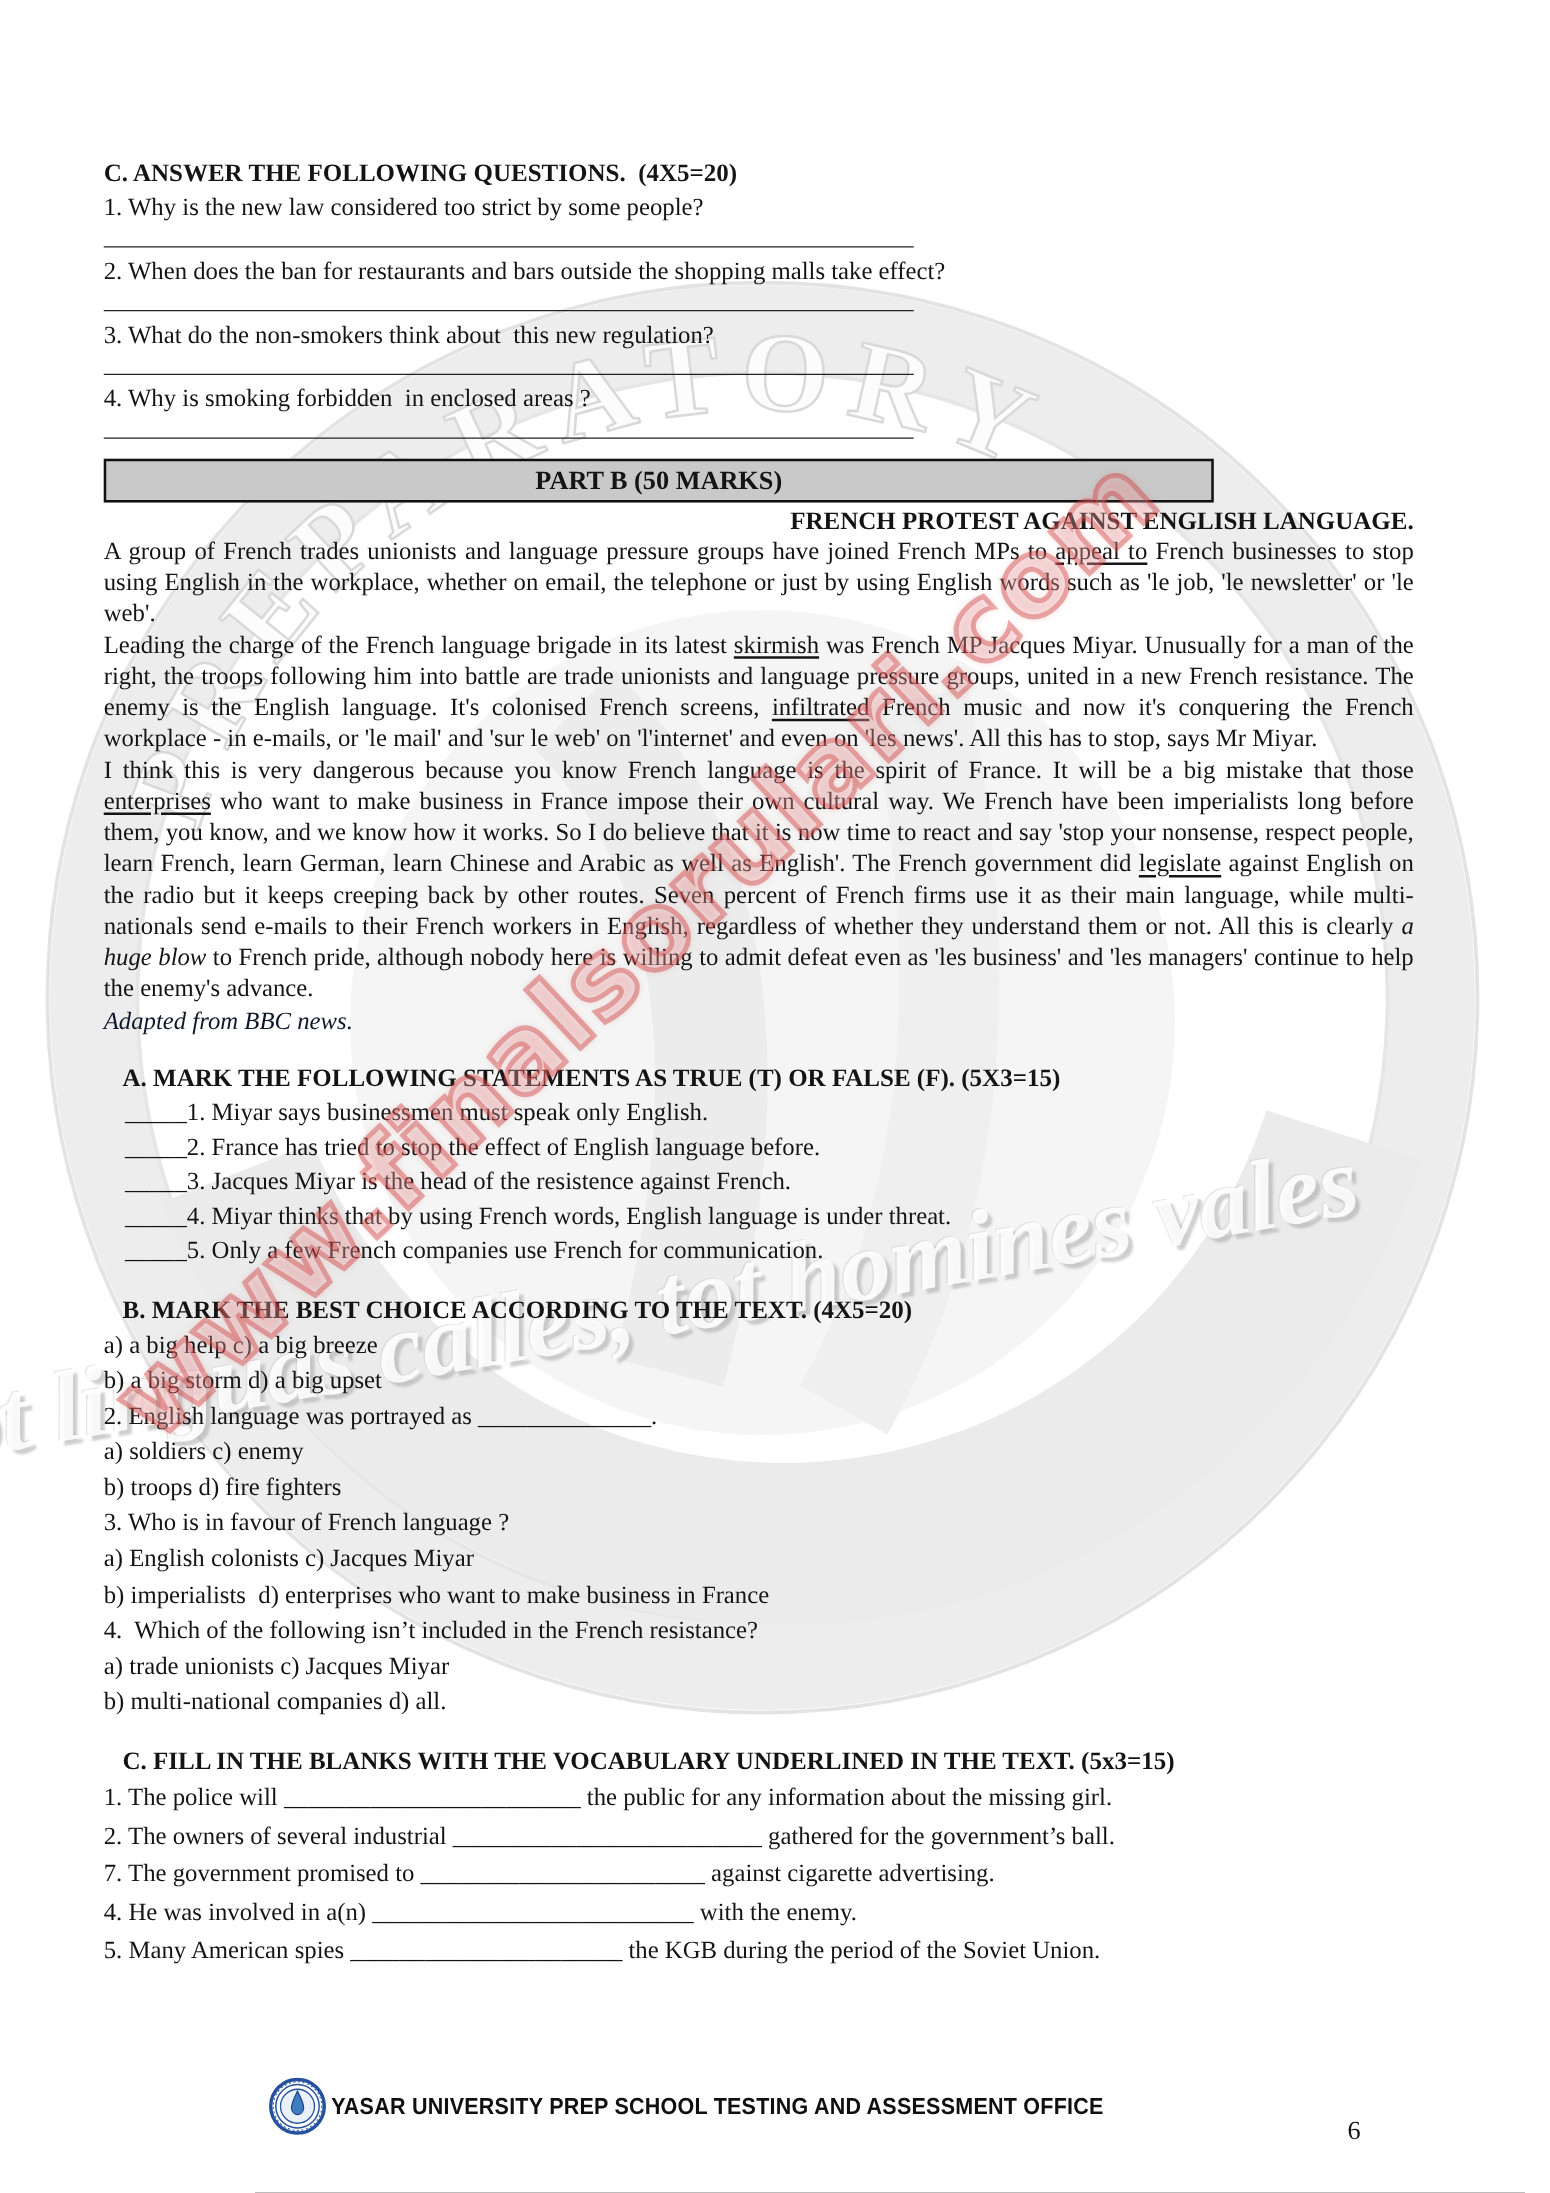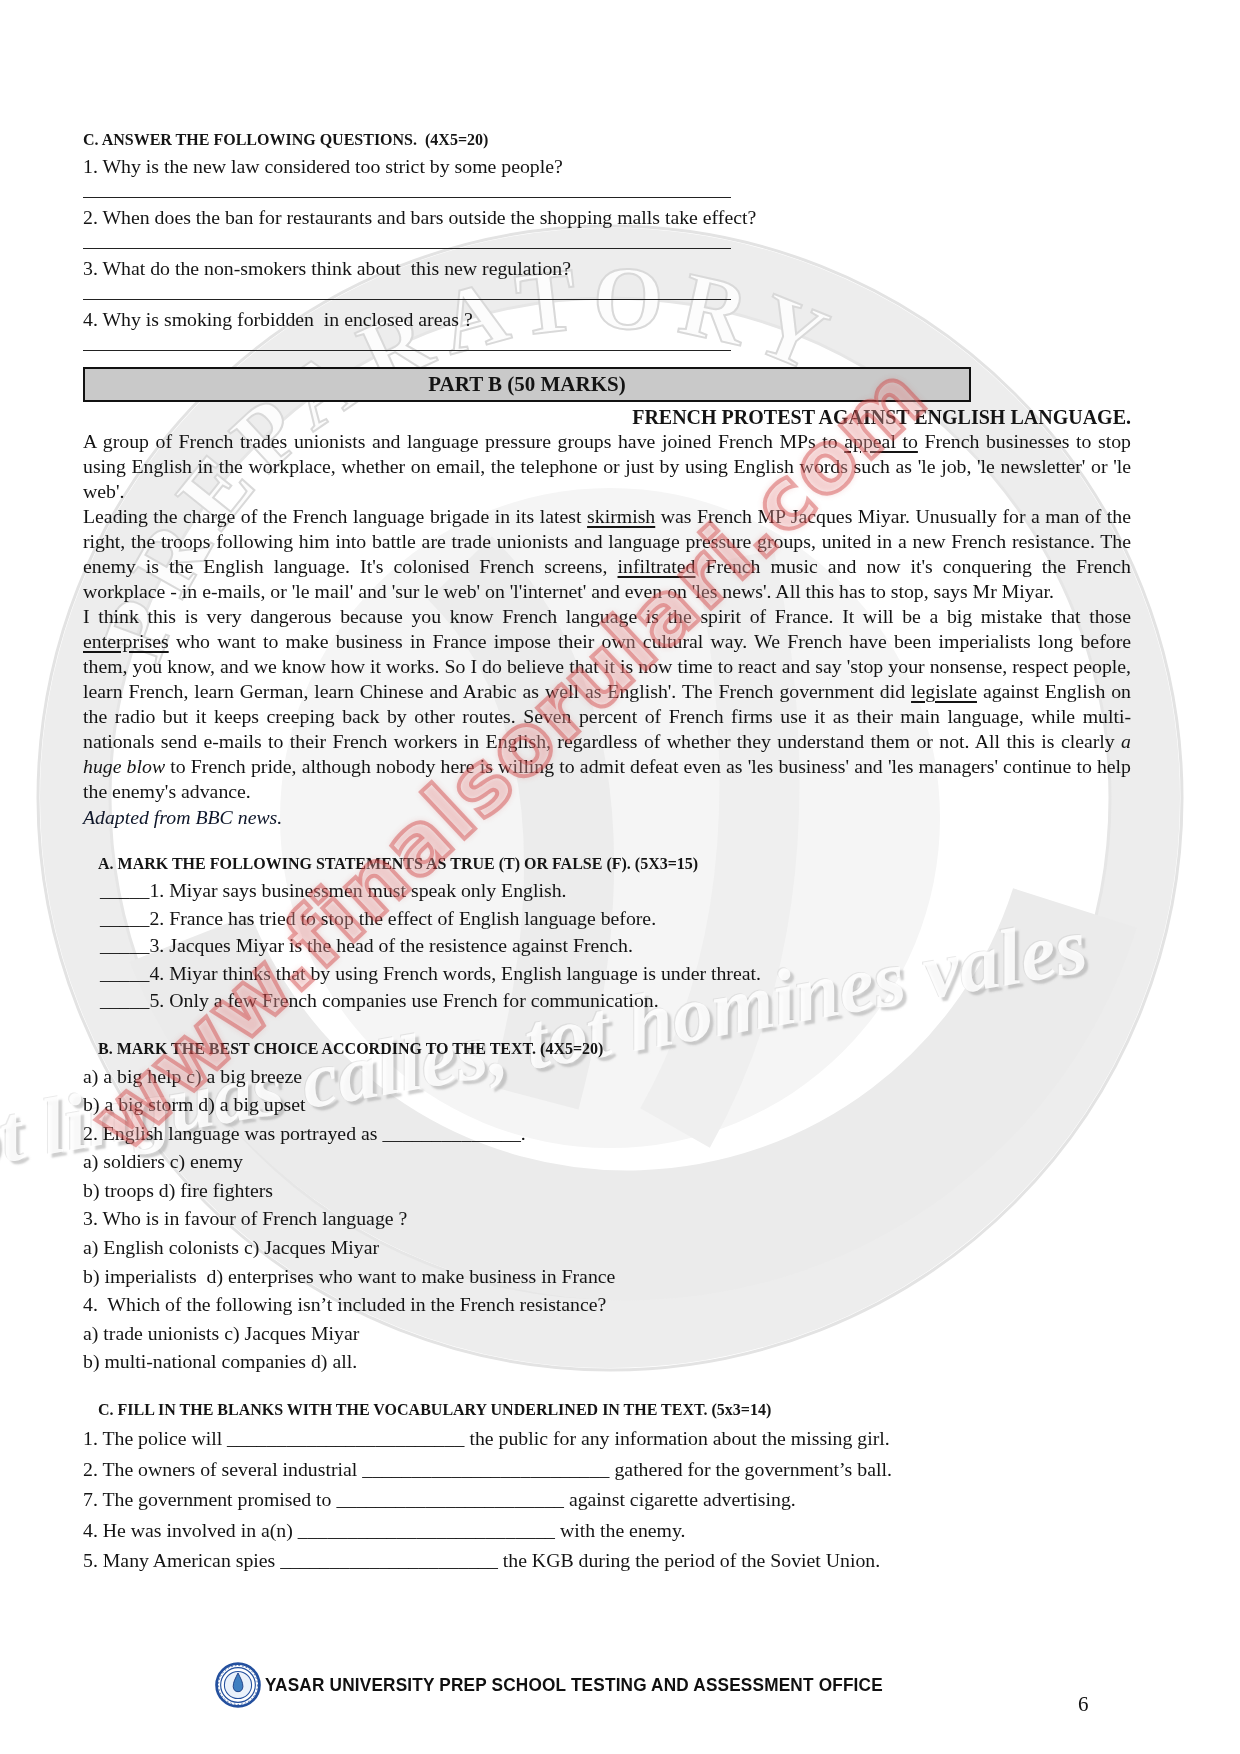--- a/index.html
+++ b/index.html
@@ -15,21 +15,21 @@
              transform:rotate(-10deg);transform-origin:0 50%;}
   .wm-red{position:absolute;left:105px;top:1085px;z-index:3;white-space:nowrap;
           font-family:"DejaVu Sans","Liberation Sans",sans-serif;font-weight:700;
           font-size:84px;letter-spacing:2px;color:rgba(255,255,255,0.18);
           -webkit-text-stroke:4px rgba(208,62,62,0.42);
           text-shadow:0 0 7px rgba(208,62,62,0.30);
           transform:rotate(-43deg);transform-origin:0 50%;pointer-events:none;}
 
   
   .content{position:relative;z-index:2;padding:126px 0 0 83px;width:1048px;font-size:19.8px;}
-  .sec-heading{font-weight:700;font-size:16px;line-height:27px;white-space:pre-wrap;margin:0;}
+  .sec-heading{font-weight:700;font-size:20px;line-height:27px;white-space:pre-wrap;margin:0;}
   .indent{margin-left:15px;margin-top:20px;}
   .q-line{line-height:27px;white-space:pre-wrap;}
   .rule{width:648px;height:17px;border-bottom:1.7px solid #222;margin-bottom:6px;}
   .bar{margin:16px 0 4px 0;width:888px;box-sizing:border-box;background:#c9c9c9;
        border:2px solid #111;text-align:center;font-weight:700;font-size:21px;padding:3px 4px;}
   .passage-title{font-weight:700;margin:3px 0 0 0;font-size:20px;text-align:right;}
   .para{margin:0;text-align:justify;line-height:25px;}
   .source{font-style:italic;color:#0f172a;line-height:26px;}
   .tf-line{margin-left:17px;line-height:27.5px;white-space:pre-wrap;}
   .b-line{line-height:28.6px;white-space:pre-wrap;}
@@ -145,21 +145,21 @@
 
         <div class="b-line"><span>b) imperialists  d) enterprises who want to make business in France</span></div>
 
         <div class="b-line"><span>4.  Which of the following isn’t included in the French resistance?</span></div>
 
         <div class="b-line"><span>a) trade unionists c) Jacques Miyar</span></div>
 
         <div class="b-line"><span>b) multi-national companies d) all.</span></div>
       </div>
 
-    <div class="sec-heading indent">C. FILL IN THE BLANKS WITH THE VOCABULARY UNDERLINED IN THE TEXT. (5x3=14)</div>
+    <div class="sec-heading indent">C. FILL IN THE BLANKS WITH THE VOCABULARY UNDERLINED IN THE TEXT. (5x3=15)</div>
 
     <div>
 
         <div class="fill-line">1. The police will ________________________ the public for any information about the missing girl.</div>
 
         <div class="fill-line">2. The owners of several industrial _________________________ gathered for the government’s ball.</div>
 
         <div class="fill-line">7. The government promised to _______________________ against cigarette advertising.</div>
 
         <div class="fill-line">4. He was involved in a(n) __________________________ with the enemy.</div>

